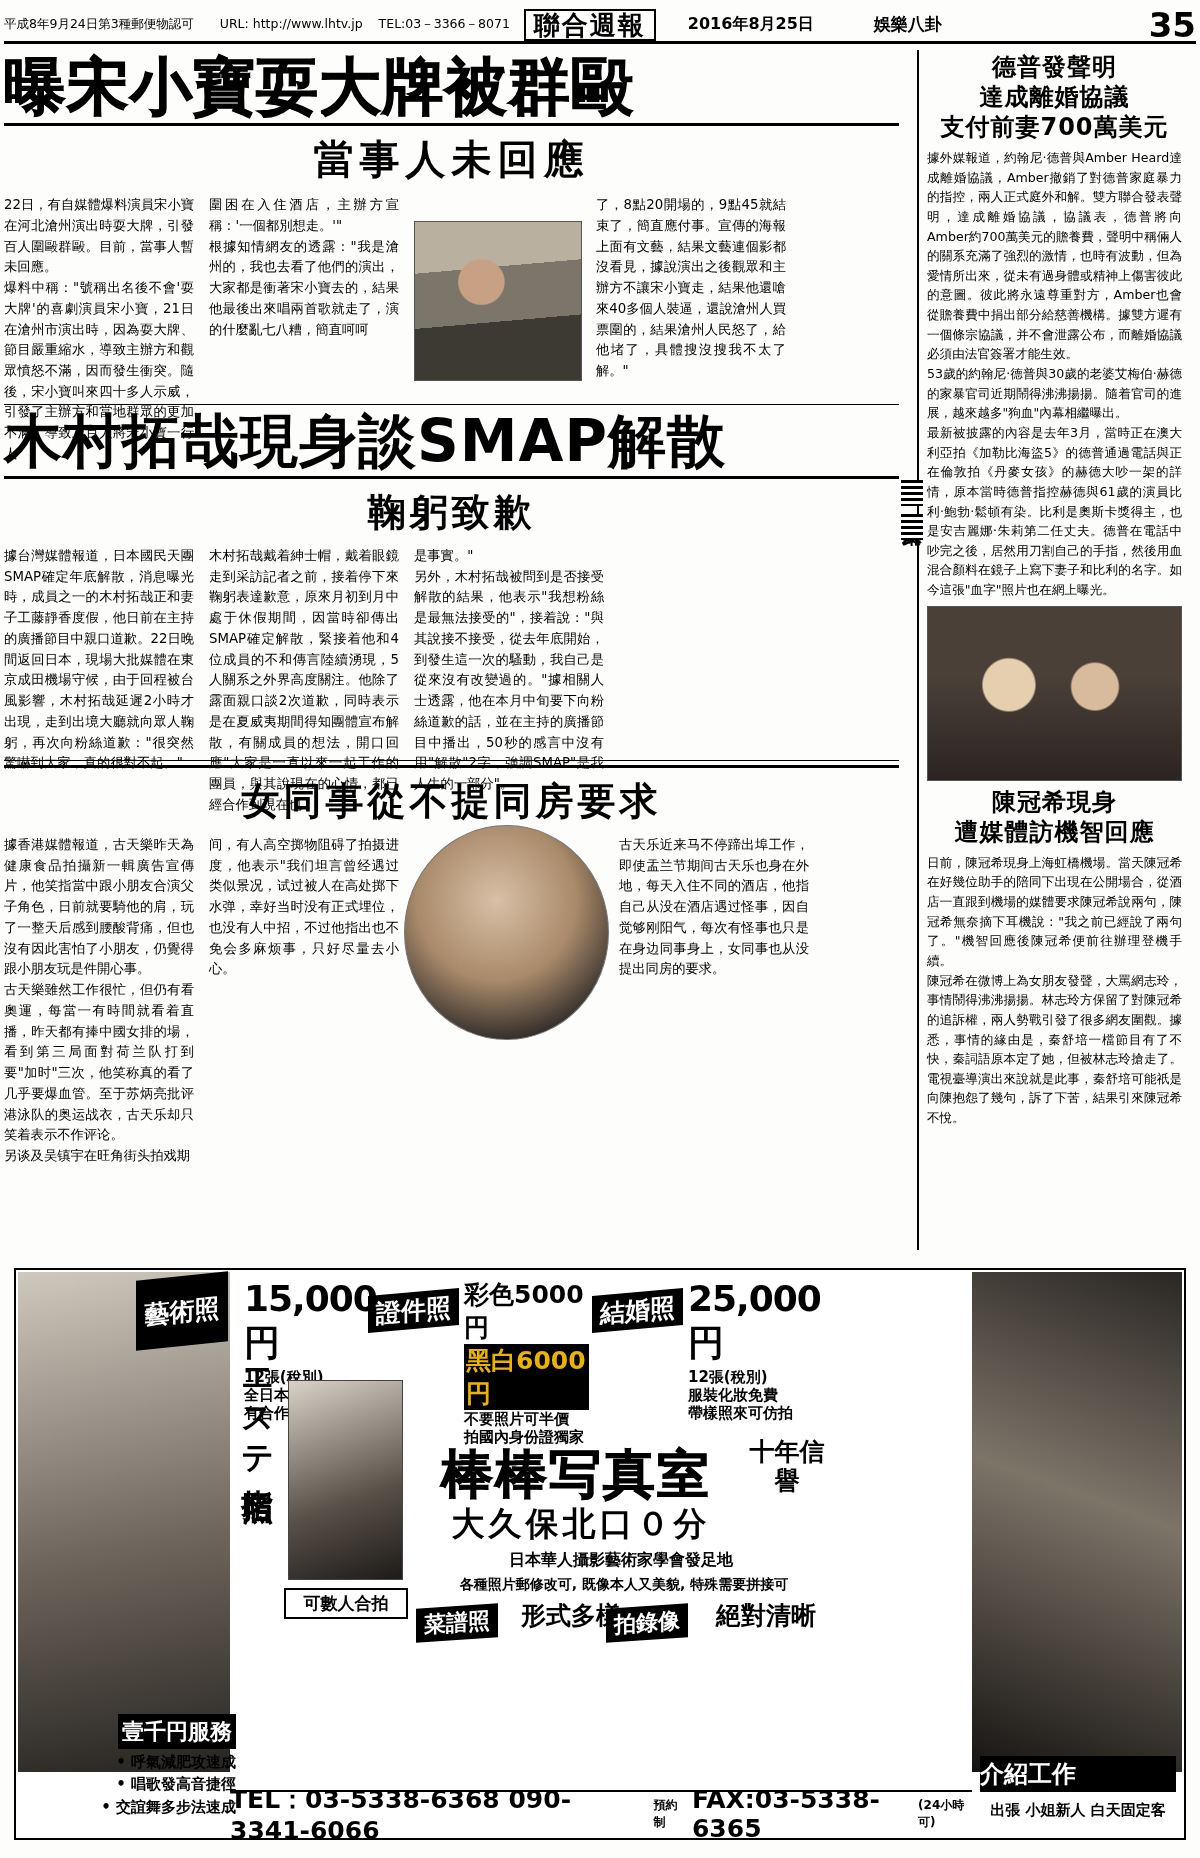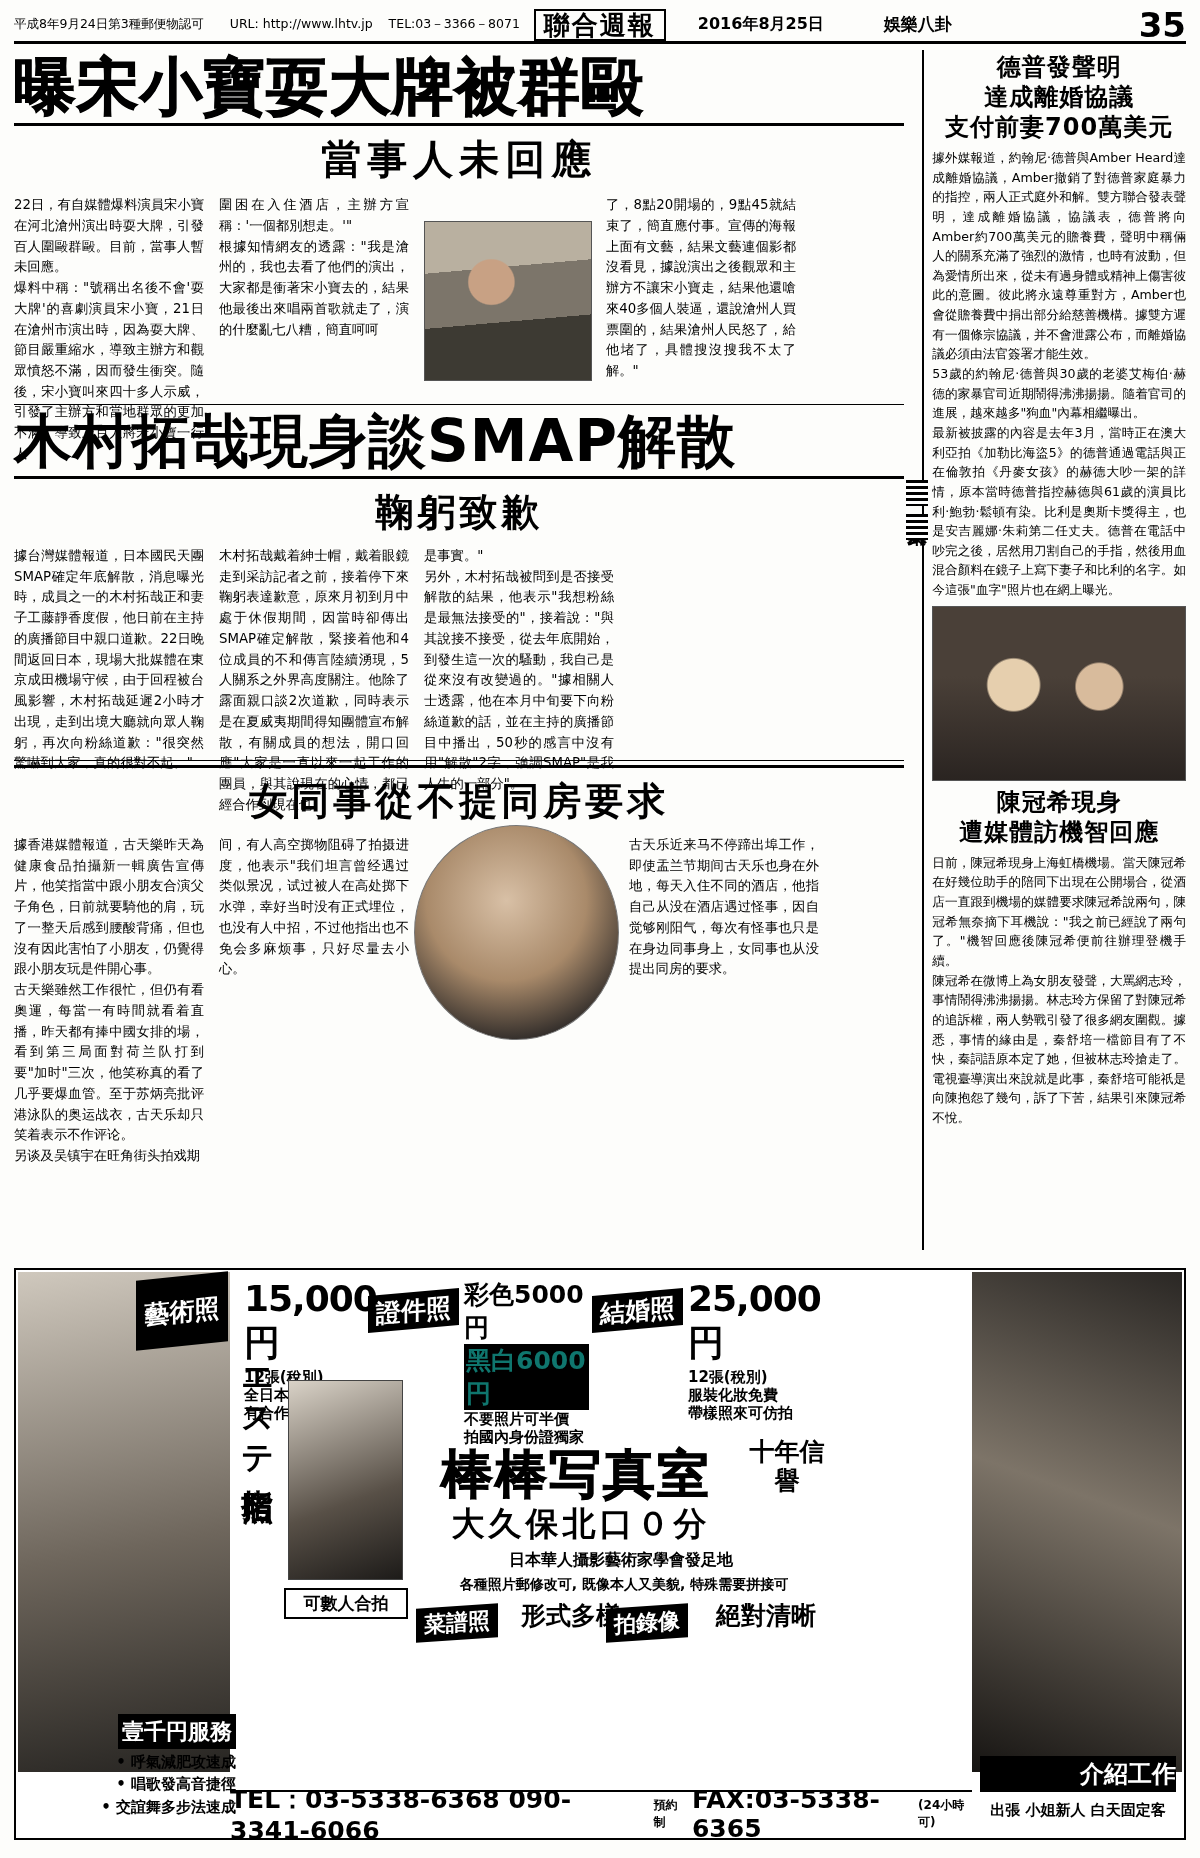--- a/index.html
+++ b/index.html
@@ -5,21 +5,21 @@
   * { box-sizing: border-box; }
   html, body { margin:0; padding:0; }
   body {
     width:1200px; height:1858px;
     background:#fdfdfb;
     font-family:"DejaVu Sans","Liberation Sans",sans-serif;
     color:#000;
     position:relative;
     overflow:hidden;
   }
-  .page { position:relative; width:1200px; height:1858px; padding:10px 14px; }
+  .page { position:relative; width:1200px; height:1858px; padding:10px 4px; }
 
   
   .masthead { display:flex; align-items:center; height:34px; border-bottom:3px solid #000; padding-bottom:2px; }
   .mh-left { font-size:12.5px; white-space:nowrap; letter-spacing:0px; }
   .mh-left .sep { display:inline-block; width:18px; }
   .mh-logo {
     margin:0 14px; font-size:26px; font-weight:bold; letter-spacing:2px;
     border:2px solid #000; padding:0 8px; line-height:28px;
     font-family:"DejaVu Sans","Liberation Sans",sans-serif;
   }
@@ -130,21 +130,21 @@
     font-size:33px; font-weight:bold; letter-spacing:4px; }
   .tenyr { position:absolute; left:728px; top:168px; width:86px; text-align:center;
     font-size:25px; font-weight:bold; line-height:1.15; }
   .adline { position:absolute; font-size:16px; font-weight:bold; text-align:center; }
   .tel-bar {
     position:absolute; left:214px; right:212px; bottom:2px; height:46px;
     border-top:2px solid #000; display:flex; align-items:center; justify-content:center;
     font-size:25px; font-weight:bold; letter-spacing:0px; gap:8px;
   }
   .lilprice { font-size:12px; font-weight:bold; }
-  .introwork { position:absolute; right:8px; bottom:46px; width:196px; text-align:right;
+  .introwork { position:absolute; right:8px; bottom:46px; width:196px; text-align:left;
     font-size:24px; font-weight:bold; background:#000; color:#fff; padding:2px 0; }
   .introwork-sub { position:absolute; right:8px; bottom:18px; width:196px; text-align:center;
     font-size:15px; font-weight:bold; }
   .vert-jp { position:absolute; left:222px; top:78px; width:42px; height:400px;
     writing-mode:vertical-rl; font-size:32px; font-weight:bold; letter-spacing:2px; }
   .left-serv { position:absolute; left:20px; bottom:20px; width:200px; font-size:15px; font-weight:bold; line-height:1.5;text-align:right; }
   .left-serv .hdr { background:#000; color:#fff; font-size:22px; padding:1px 4px; display:inline-block; margin-bottom:2px;}
 </style>
 </head>
 <body>
@@ -254,21 +254,21 @@
 全日本最低價
 有合作可減免費</div>
       </div>
 
       <div class="ad-cell" style="left:352px;top:22px;transform:skewY(-5deg);">
         <span class="blk-label">證件照</span>
       </div>
 
       <div class="ad-cell" style="left:448px;top:8px;width:125px;">
         <div style="font-size:25px;font-weight:bold;">彩色5000円</div>
-        <div style="font-size:25px;font-weight:bold;background:#000;color:#0f766e;display:inline-block;padding:0 2px;">黑白6000円</div>
+        <div style="font-size:25px;font-weight:bold;background:#000;color:#eab308;display:inline-block;padding:0 2px;">黑白6000円</div>
         <div class="price-sub" style="white-space:pre-line">不要照片可半價
 拍國內身份證獨家</div>
       </div>
 
       <div class="ad-cell" style="left:576px;top:22px;transform:skewY(-5deg);">
         <span class="blk-label">結婚照</span>
       </div>
 
       <div class="ad-cell" style="left:672px;top:8px;width:132px;">
         <div class="price-big">25,000円</div>

